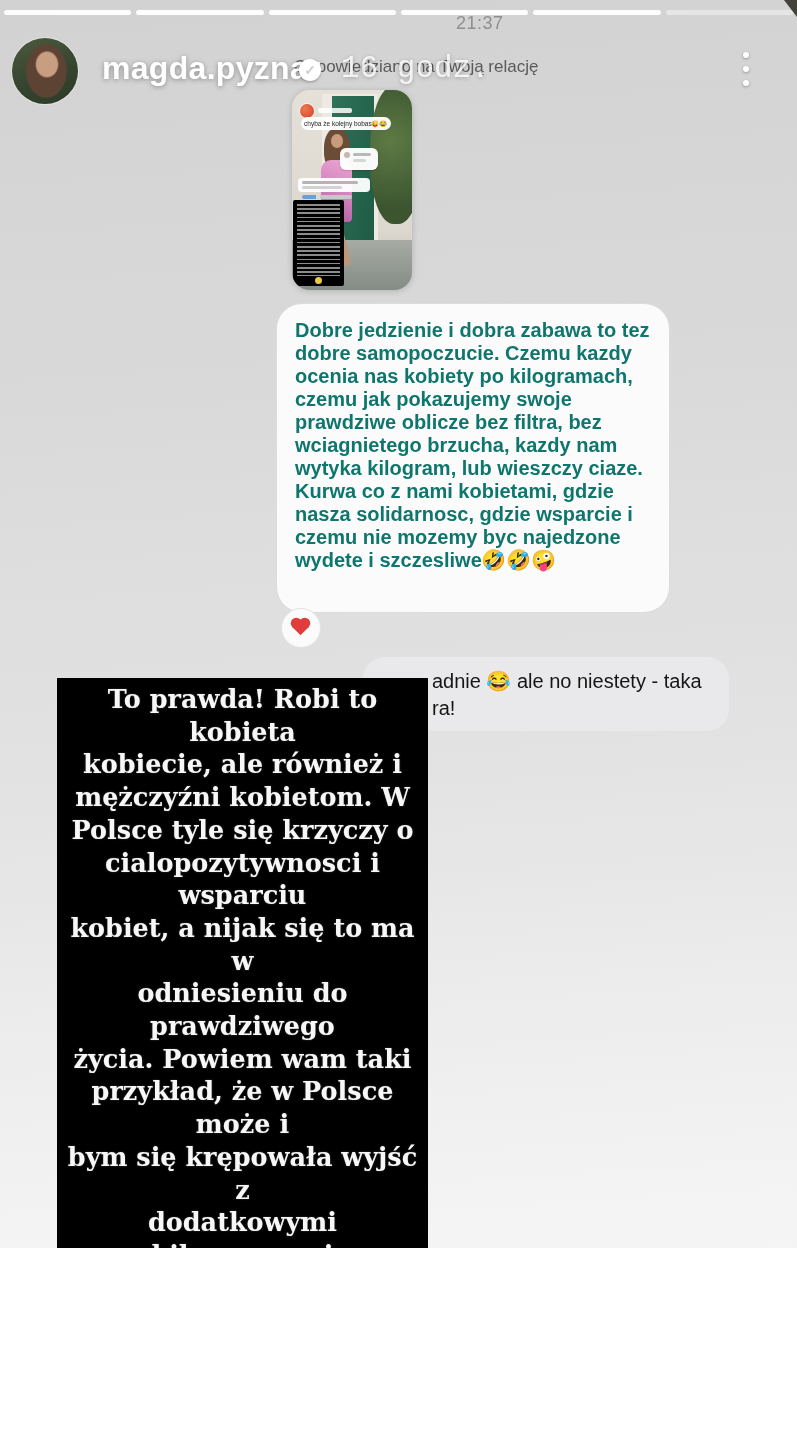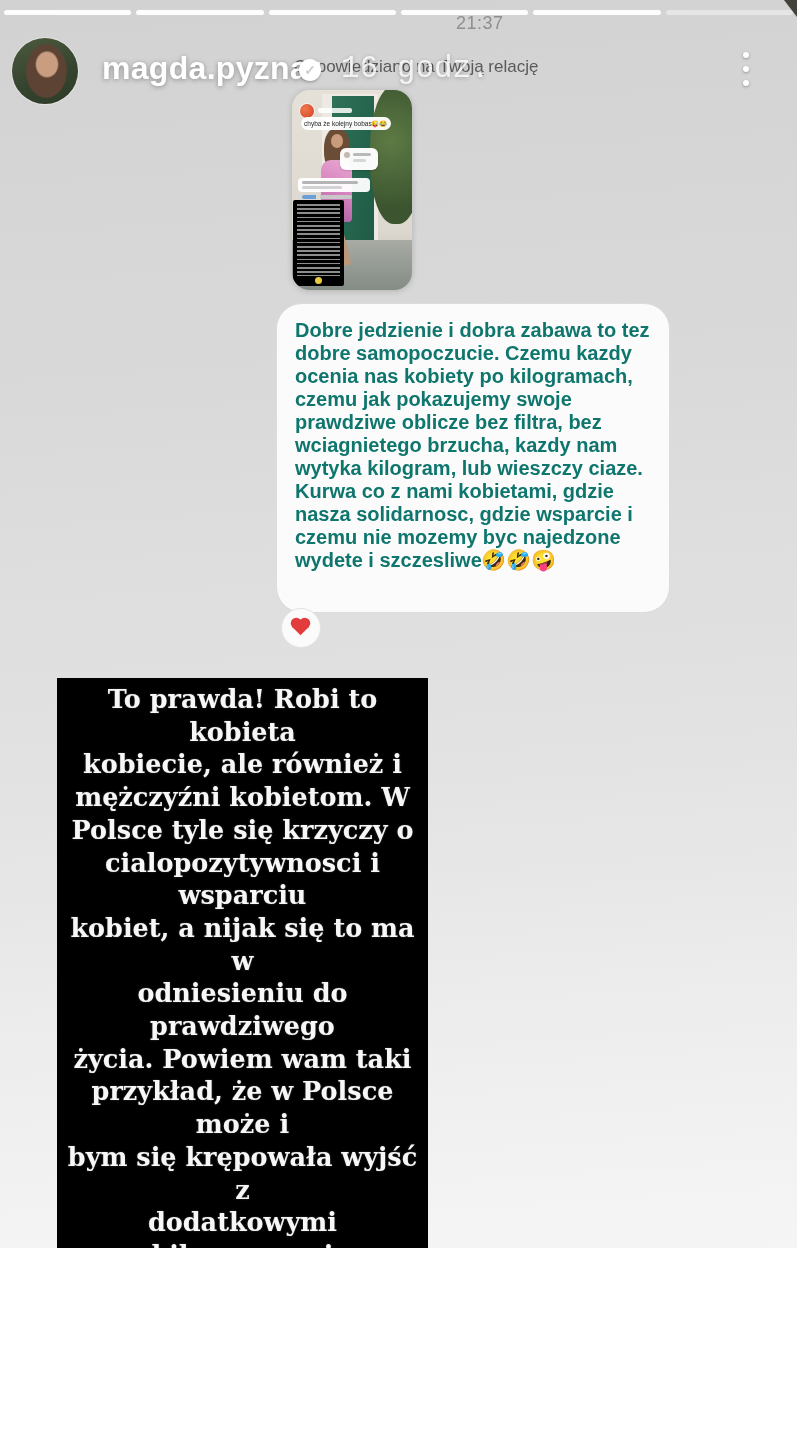--- a/index.html
+++ b/index.html
@@ -138,20 +138,24 @@
 wytyka kilogram, lub wieszczy ciaze.
 Kurwa co z nami kobietami, gdzie
 nasza solidarnosc, gdzie wsparcie i
 czemu nie mozemy byc najedzone
 wydete i szczesliwe🤣🤣🤪</div>
   </div>
   <div class="reaction-pill">
     <span class="heart-shape"></span>
   </div>
 
+  <div class="bubble-sent">
+    <div class="msg">adnie 😂 ale no niestety - taka
+ra!</div>
+  </div>
 
   <div class="overlay-text">
     <div class="txt">To prawda! Robi to kobieta
 kobiecie, ale również i
 mężczyźni kobietom. W
 Polsce tyle się krzyczy o
 cialopozytywnosci i wsparciu
 kobiet, a nijak się to ma w
 odniesieniu do prawdziwego
 życia. Powiem wam taki

